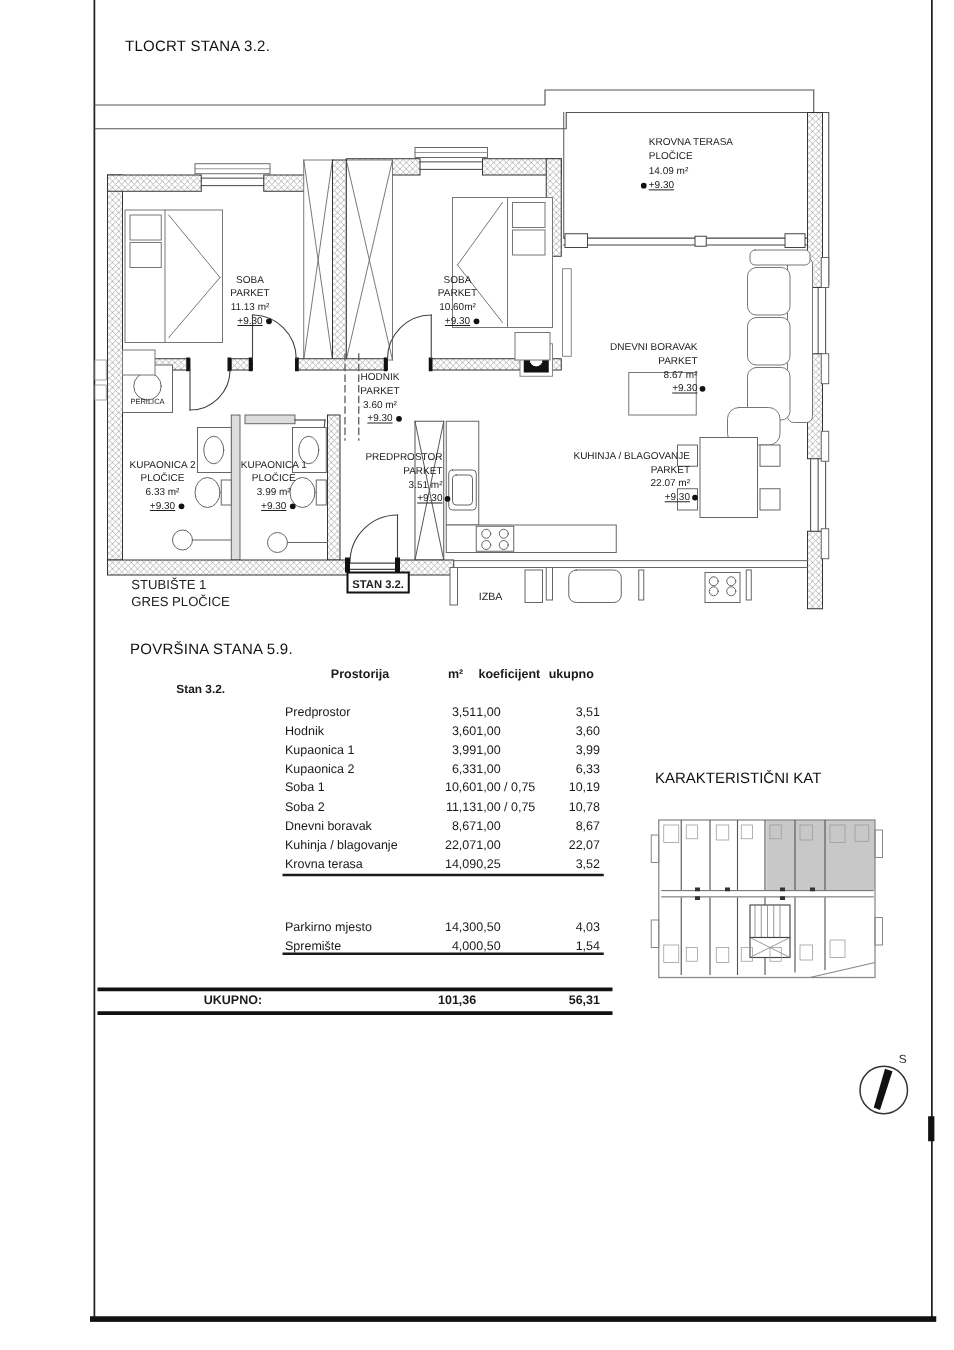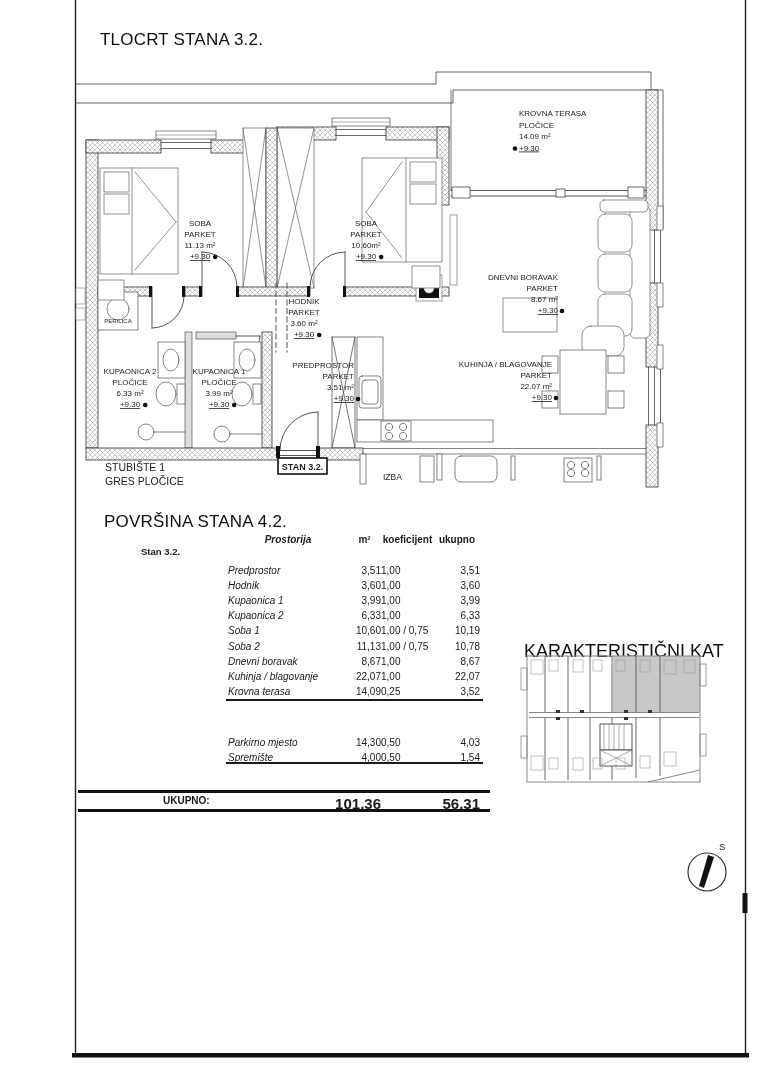--- a/index.html
+++ b/index.html
@@ -1,38 +1,38 @@
 <!DOCTYPE html>
 <html><head>
 <meta charset="utf-8">
 <style>
   html,body{margin:0;padding:0;background:#fff;}
   #page{position:relative;width:763px;height:1080px;background:#fff;overflow:hidden;
         font-family:"Liberation Sans", sans-serif;color:#1a1a1a;}
   .abs{position:absolute;}
-  .doc-title{font-size:17px;letter-spacing:.2px;color:#111;}
+  .doc-title{font-size:12px;letter-spacing:.2px;color:#111;}
   svg text{font-family:"Liberation Sans", sans-serif;fill:#222;}
   
   .trow{display:grid;grid-template-columns:120px 33px 53px 46px;height:15.1px;
         align-items:end;font-size:10px;line-height:11px;}
-  .c1{text-align:left;font-style:italic;} .c2{text-align:right;} .c3{text-align:left;} .c4{text-align:right;}
+  .c1{text-align:left;} .c2{text-align:right;} .c3{text-align:left;} .c4{text-align:right;}
   .hd .c1,.hd .c2,.hd .c3,.hd .c4{text-align:center;font-weight:bold;}
   .bold{font-weight:bold;}
   .rule{background:#1a1a1a;height:1.6px;}
   .rule-thick{background:#111;height:2.6px;}
-  .num-right{font-size:15px;font-weight:bold;text-align:right;}
+  .num-right{font-size:10px;font-weight:bold;text-align:right;}
 </style>
 </head>
 <body>
 
 <div id="page">
 
   <div class="abs doc-title" style="left:100px;top:30px;">TLOCRT STANA 3.2.</div>
-  <div class="abs doc-title" style="left:104px;top:512px;">POVRŠINA STANA 4.2.</div>
-  <div class="abs" style="left:524px;top:641px;font-size:18px;color:#111;">KARAKTERISTIČNI KAT</div>
+  <div class="abs doc-title" style="left:104px;top:512px;">POVRŠINA STANA 5.9.</div>
+  <div class="abs" style="left:524px;top:615px;font-size:12px;color:#111;">KARAKTERISTIČNI KAT</div>
 
   <svg class="abs" style="left:0;top:0;" width="763" height="1080" viewBox="0 0 763 1080">
     <defs>
       <pattern id="ht" width="5" height="5" patternUnits="userSpaceOnUse">
         <rect width="5" height="5" fill="#fff"></rect>
         <path d="M0 5 L5 0 M0 0 L5 5" stroke="#a8a8a8" stroke-width="0.6"></path>
       </pattern>
     </defs>
 
     <g>

